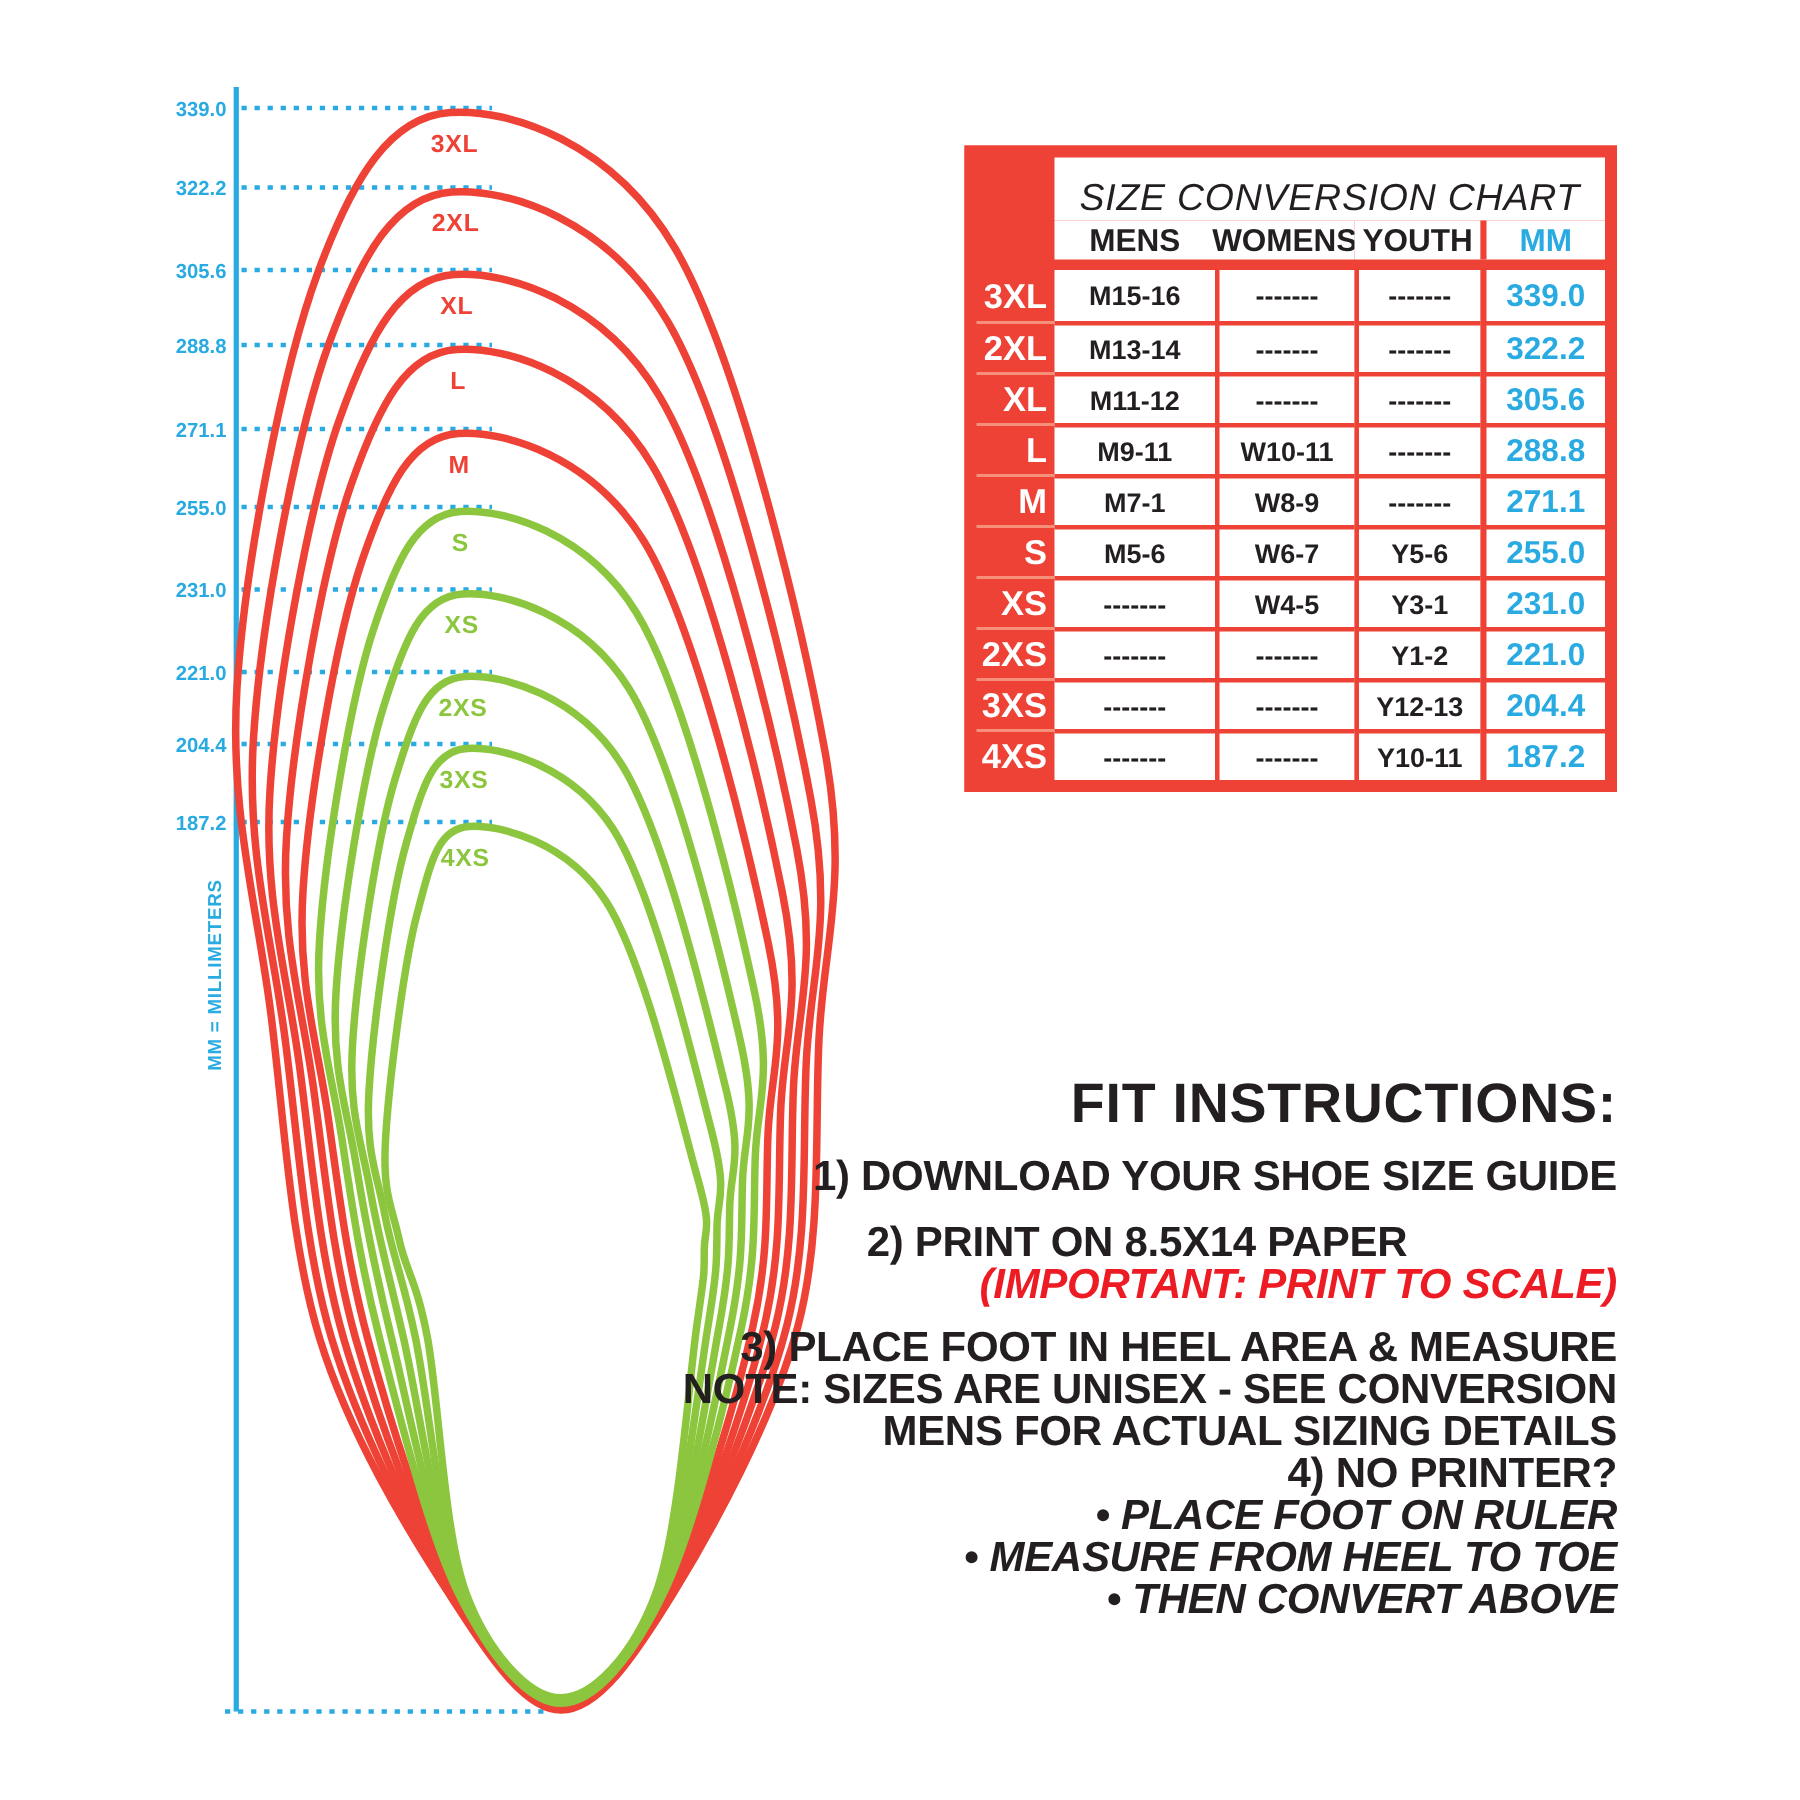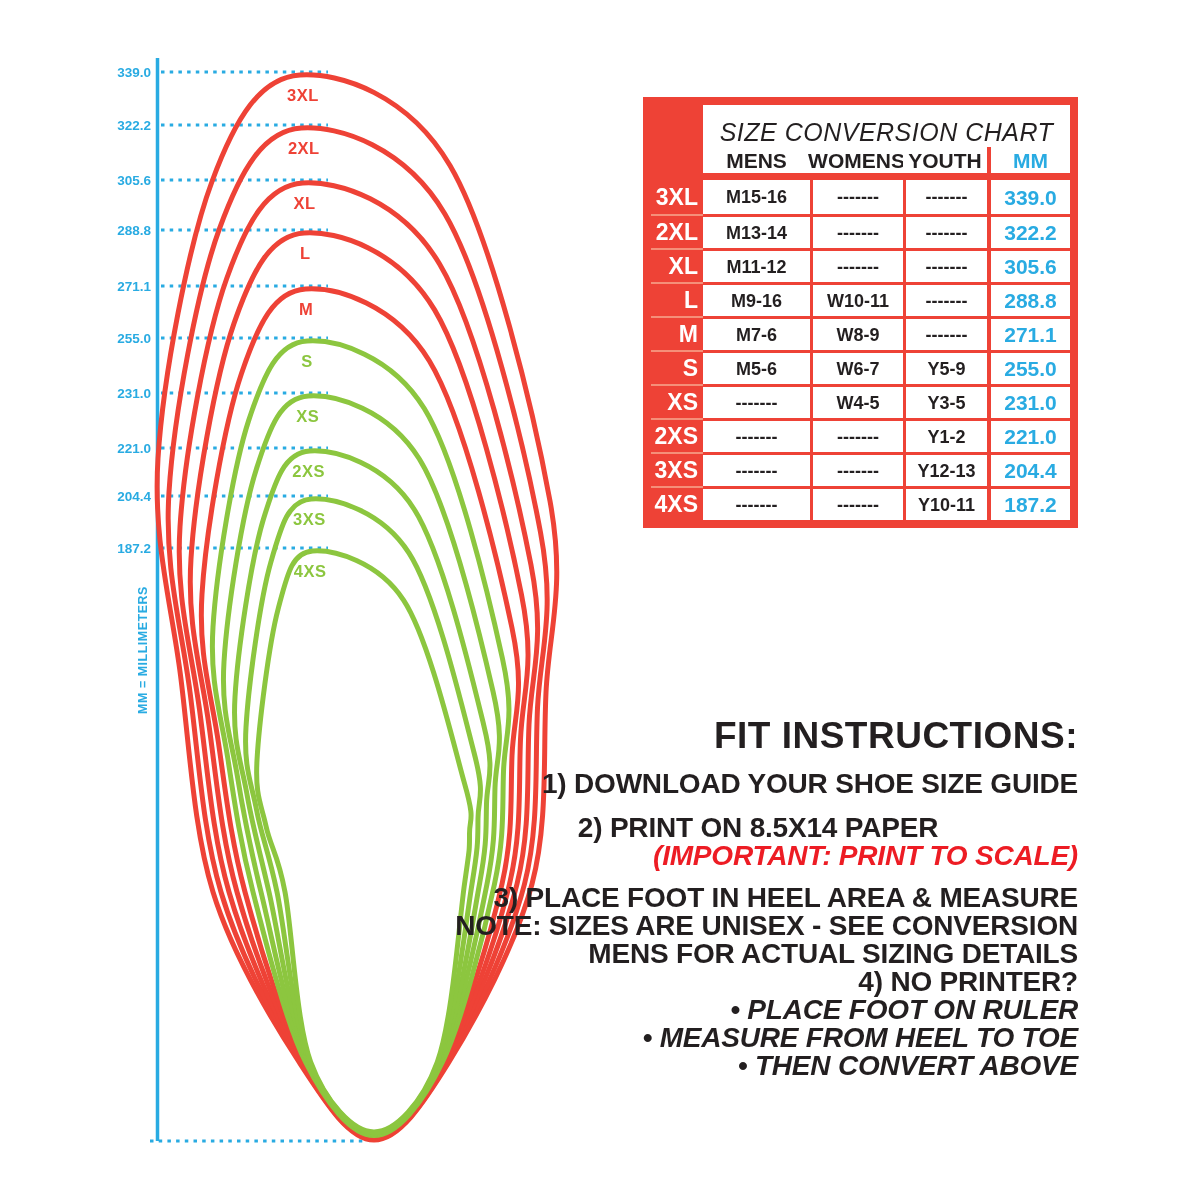--- a/index.html
+++ b/index.html
@@ -136,38 +136,38 @@
       <div class="c bt" style="grid-area: 5 / 2;">M13-14</div>
       <div class="c v3 bt" style="grid-area: 5 / 3;">-------</div>
       <div class="c v3 bt" style="grid-area: 5 / 4;">-------</div>
       <div class="c v4 mmv bt" style="grid-area: 5 / 5;">322.2</div>
       <div class="c lab bt2" style="grid-area: 6 / 1;">XL</div>
       <div class="c bt" style="grid-area: 6 / 2;">M11-12</div>
       <div class="c v3 bt" style="grid-area: 6 / 3;">-------</div>
       <div class="c v3 bt" style="grid-area: 6 / 4;">-------</div>
       <div class="c v4 mmv bt" style="grid-area: 6 / 5;">305.6</div>
       <div class="c lab bt2" style="grid-area: 7 / 1;">L</div>
-      <div class="c bt" style="grid-area: 7 / 2;">M9-16</div>
+      <div class="c bt" style="grid-area: 7 / 2;">M9-11</div>
       <div class="c v3 bt" style="grid-area: 7 / 3;">W10-11</div>
       <div class="c v3 bt" style="grid-area: 7 / 4;">-------</div>
       <div class="c v4 mmv bt" style="grid-area: 7 / 5;">288.8</div>
       <div class="c lab bt2" style="grid-area: 8 / 1;">M</div>
-      <div class="c bt" style="grid-area: 8 / 2;">M7-6</div>
+      <div class="c bt" style="grid-area: 8 / 2;">M7-1</div>
       <div class="c v3 bt" style="grid-area: 8 / 3;">W8-9</div>
       <div class="c v3 bt" style="grid-area: 8 / 4;">-------</div>
       <div class="c v4 mmv bt" style="grid-area: 8 / 5;">271.1</div>
       <div class="c lab bt2" style="grid-area: 9 / 1;">S</div>
       <div class="c bt" style="grid-area: 9 / 2;">M5-6</div>
       <div class="c v3 bt" style="grid-area: 9 / 3;">W6-7</div>
-      <div class="c v3 bt" style="grid-area: 9 / 4;">Y5-9</div>
+      <div class="c v3 bt" style="grid-area: 9 / 4;">Y5-6</div>
       <div class="c v4 mmv bt" style="grid-area: 9 / 5;">255.0</div>
       <div class="c lab bt2" style="grid-area: 10 / 1;">XS</div>
       <div class="c bt" style="grid-area: 10 / 2;">-------</div>
       <div class="c v3 bt" style="grid-area: 10 / 3;">W4-5</div>
-      <div class="c v3 bt" style="grid-area: 10 / 4;">Y3-5</div>
+      <div class="c v3 bt" style="grid-area: 10 / 4;">Y3-1</div>
       <div class="c v4 mmv bt" style="grid-area: 10 / 5;">231.0</div>
       <div class="c lab bt2" style="grid-area: 11 / 1;">2XS</div>
       <div class="c bt" style="grid-area: 11 / 2;">-------</div>
       <div class="c v3 bt" style="grid-area: 11 / 3;">-------</div>
       <div class="c v3 bt" style="grid-area: 11 / 4;">Y1-2</div>
       <div class="c v4 mmv bt" style="grid-area: 11 / 5;">221.0</div>
       <div class="c lab bt2" style="grid-area: 12 / 1;">3XS</div>
       <div class="c bt" style="grid-area: 12 / 2;">-------</div>
       <div class="c v3 bt" style="grid-area: 12 / 3;">-------</div>
       <div class="c v3 bt" style="grid-area: 12 / 4;">Y12-13</div>

